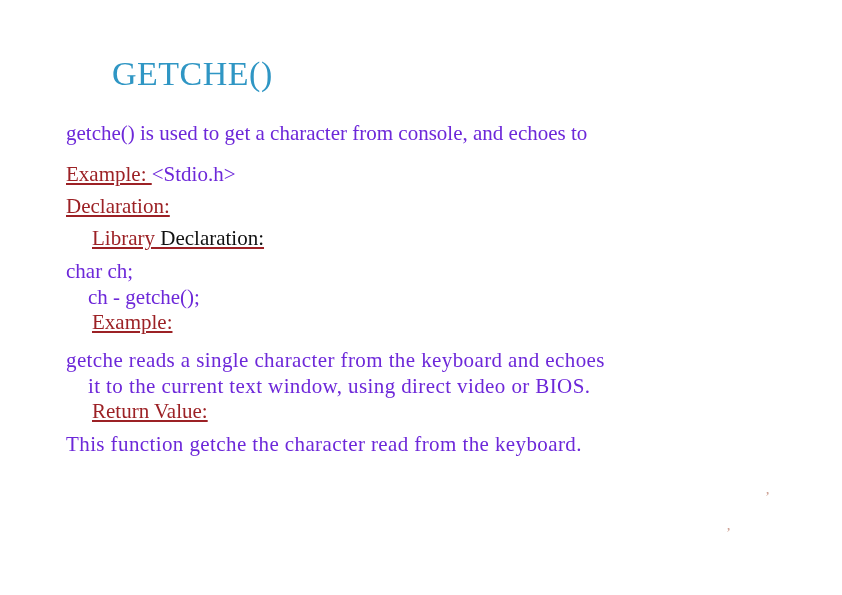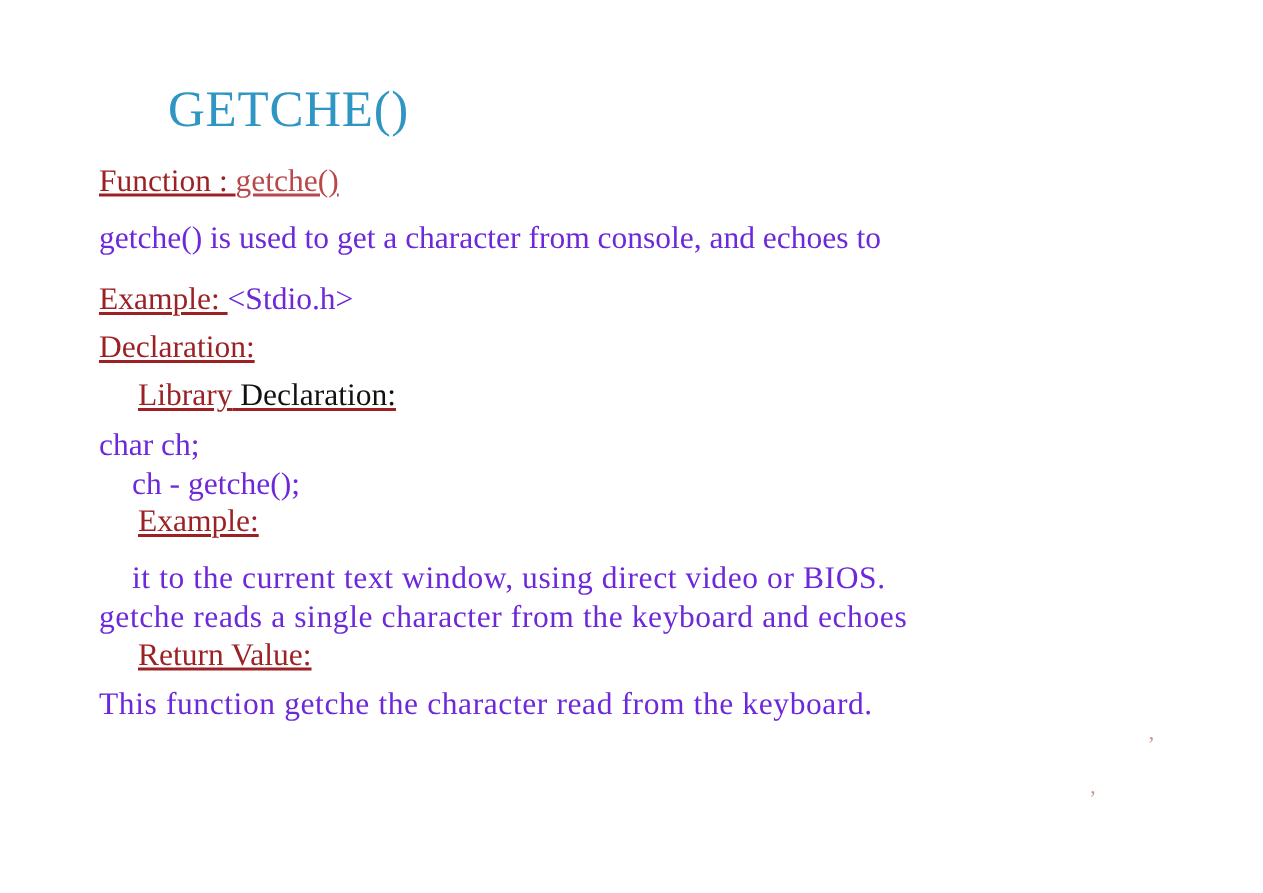--- a/index.html
+++ b/index.html
@@ -104,21 +104,20 @@
 </style>
 </head>
 <body>
 
 <div class="slide">
 
   <div class="slide-title">GETCHE()</div>
 
   <div class="body-block">
 
-    <div class="line"><span class="hdr">Function : </span><span class="hdr hdr-light">getche()</span></div>
 
     <div class="gap-md"></div>
 
     <div class="para black">getche() is used to get a character from console, and echoes to</div>
 
     <div class="gap-lg"></div>
 
     <div class="line"><span class="hdr">Example: </span><span class="black">&lt;Stdio.h&gt;</span></div>
 
     <div class="gap-sm"></div>
@@ -133,22 +132,22 @@
     <div class="gap-sm"></div>
 
     <div class="para black">char ch;</div>
 
     <div class="para black indent-1">ch -  getche();</div>
 
     <div class="line indent-2"><span class="hdr">Example:</span></div>
 
     <div class="gap-md"></div>
 
+    <div class="para black wide">getche reads a single character  from the  keyboard and echoes</div>
     <div class="para black indent-1 wide">it to the current text window, using direct video or BIOS.</div>
-    <div class="para black wide">getche reads a single character  from the  keyboard and echoes</div>
 
     <div class="line indent-2"><span class="hdr">Return Value:</span></div>
 
     <div class="gap-sm"></div>
 
     <div class="para black wide">This function getche the character  read from the  keyboard.</div>
 
   </div>
 
   <div class="artifact artifact-a">’</div>

